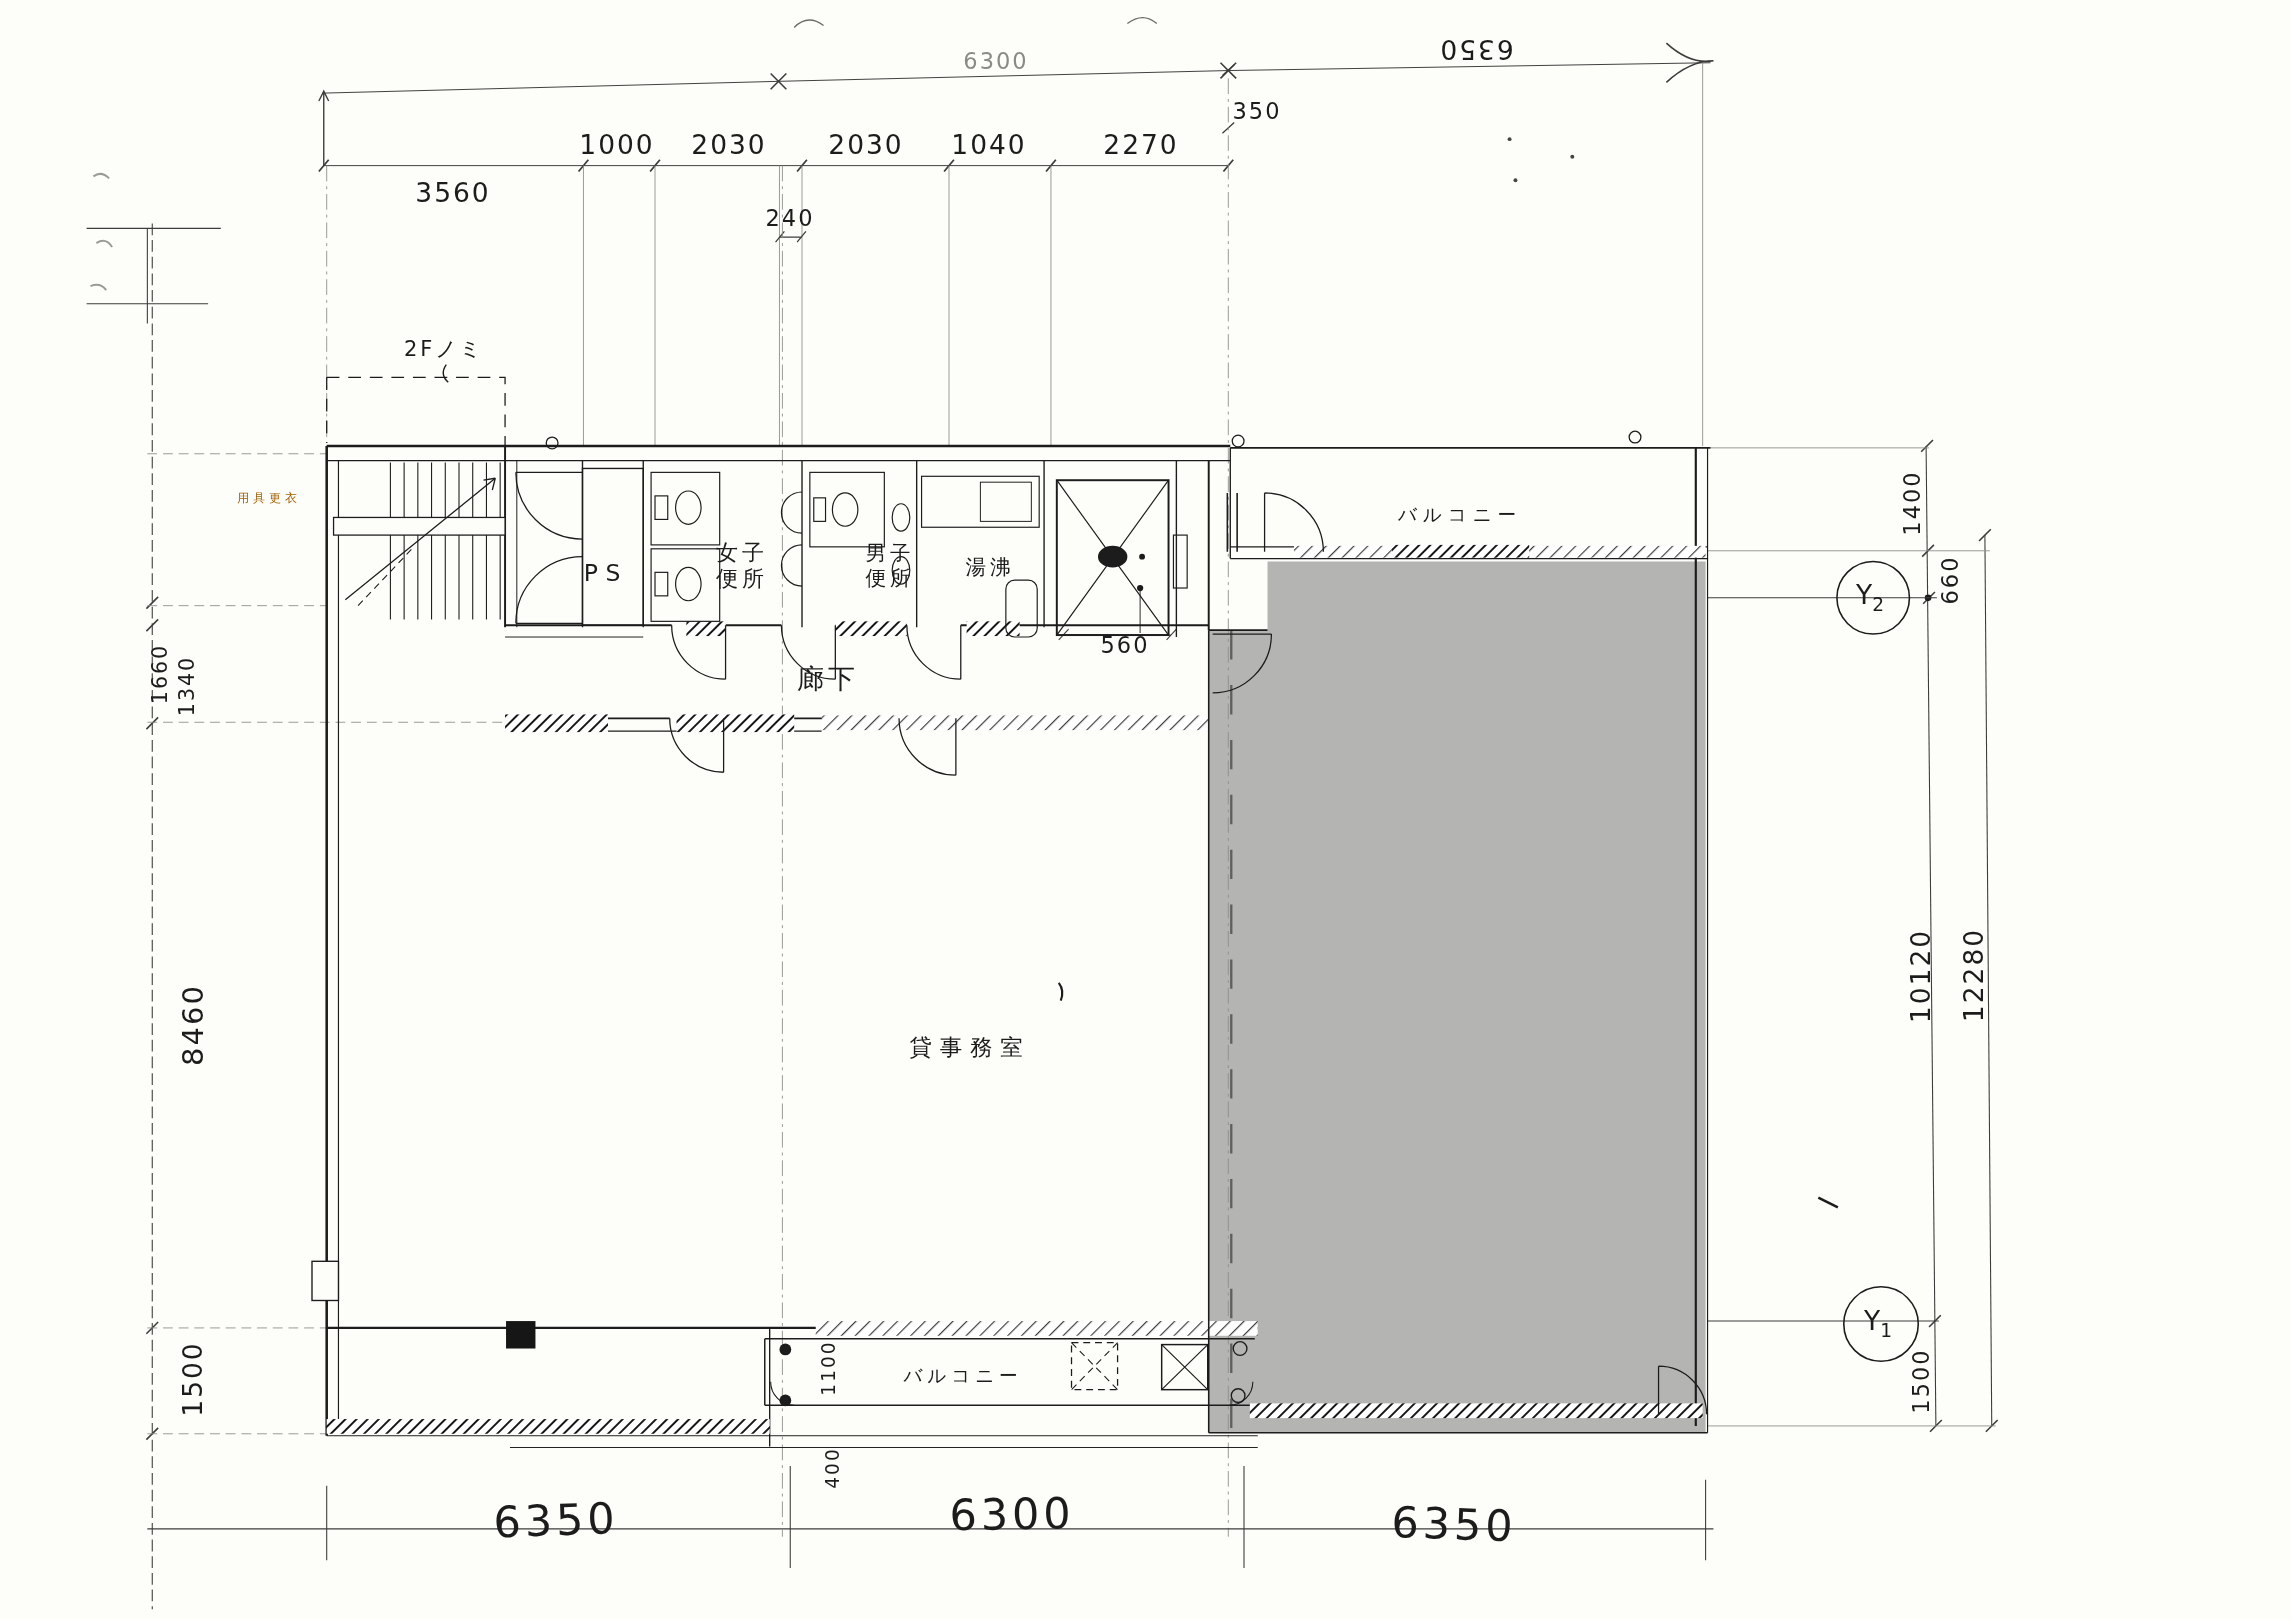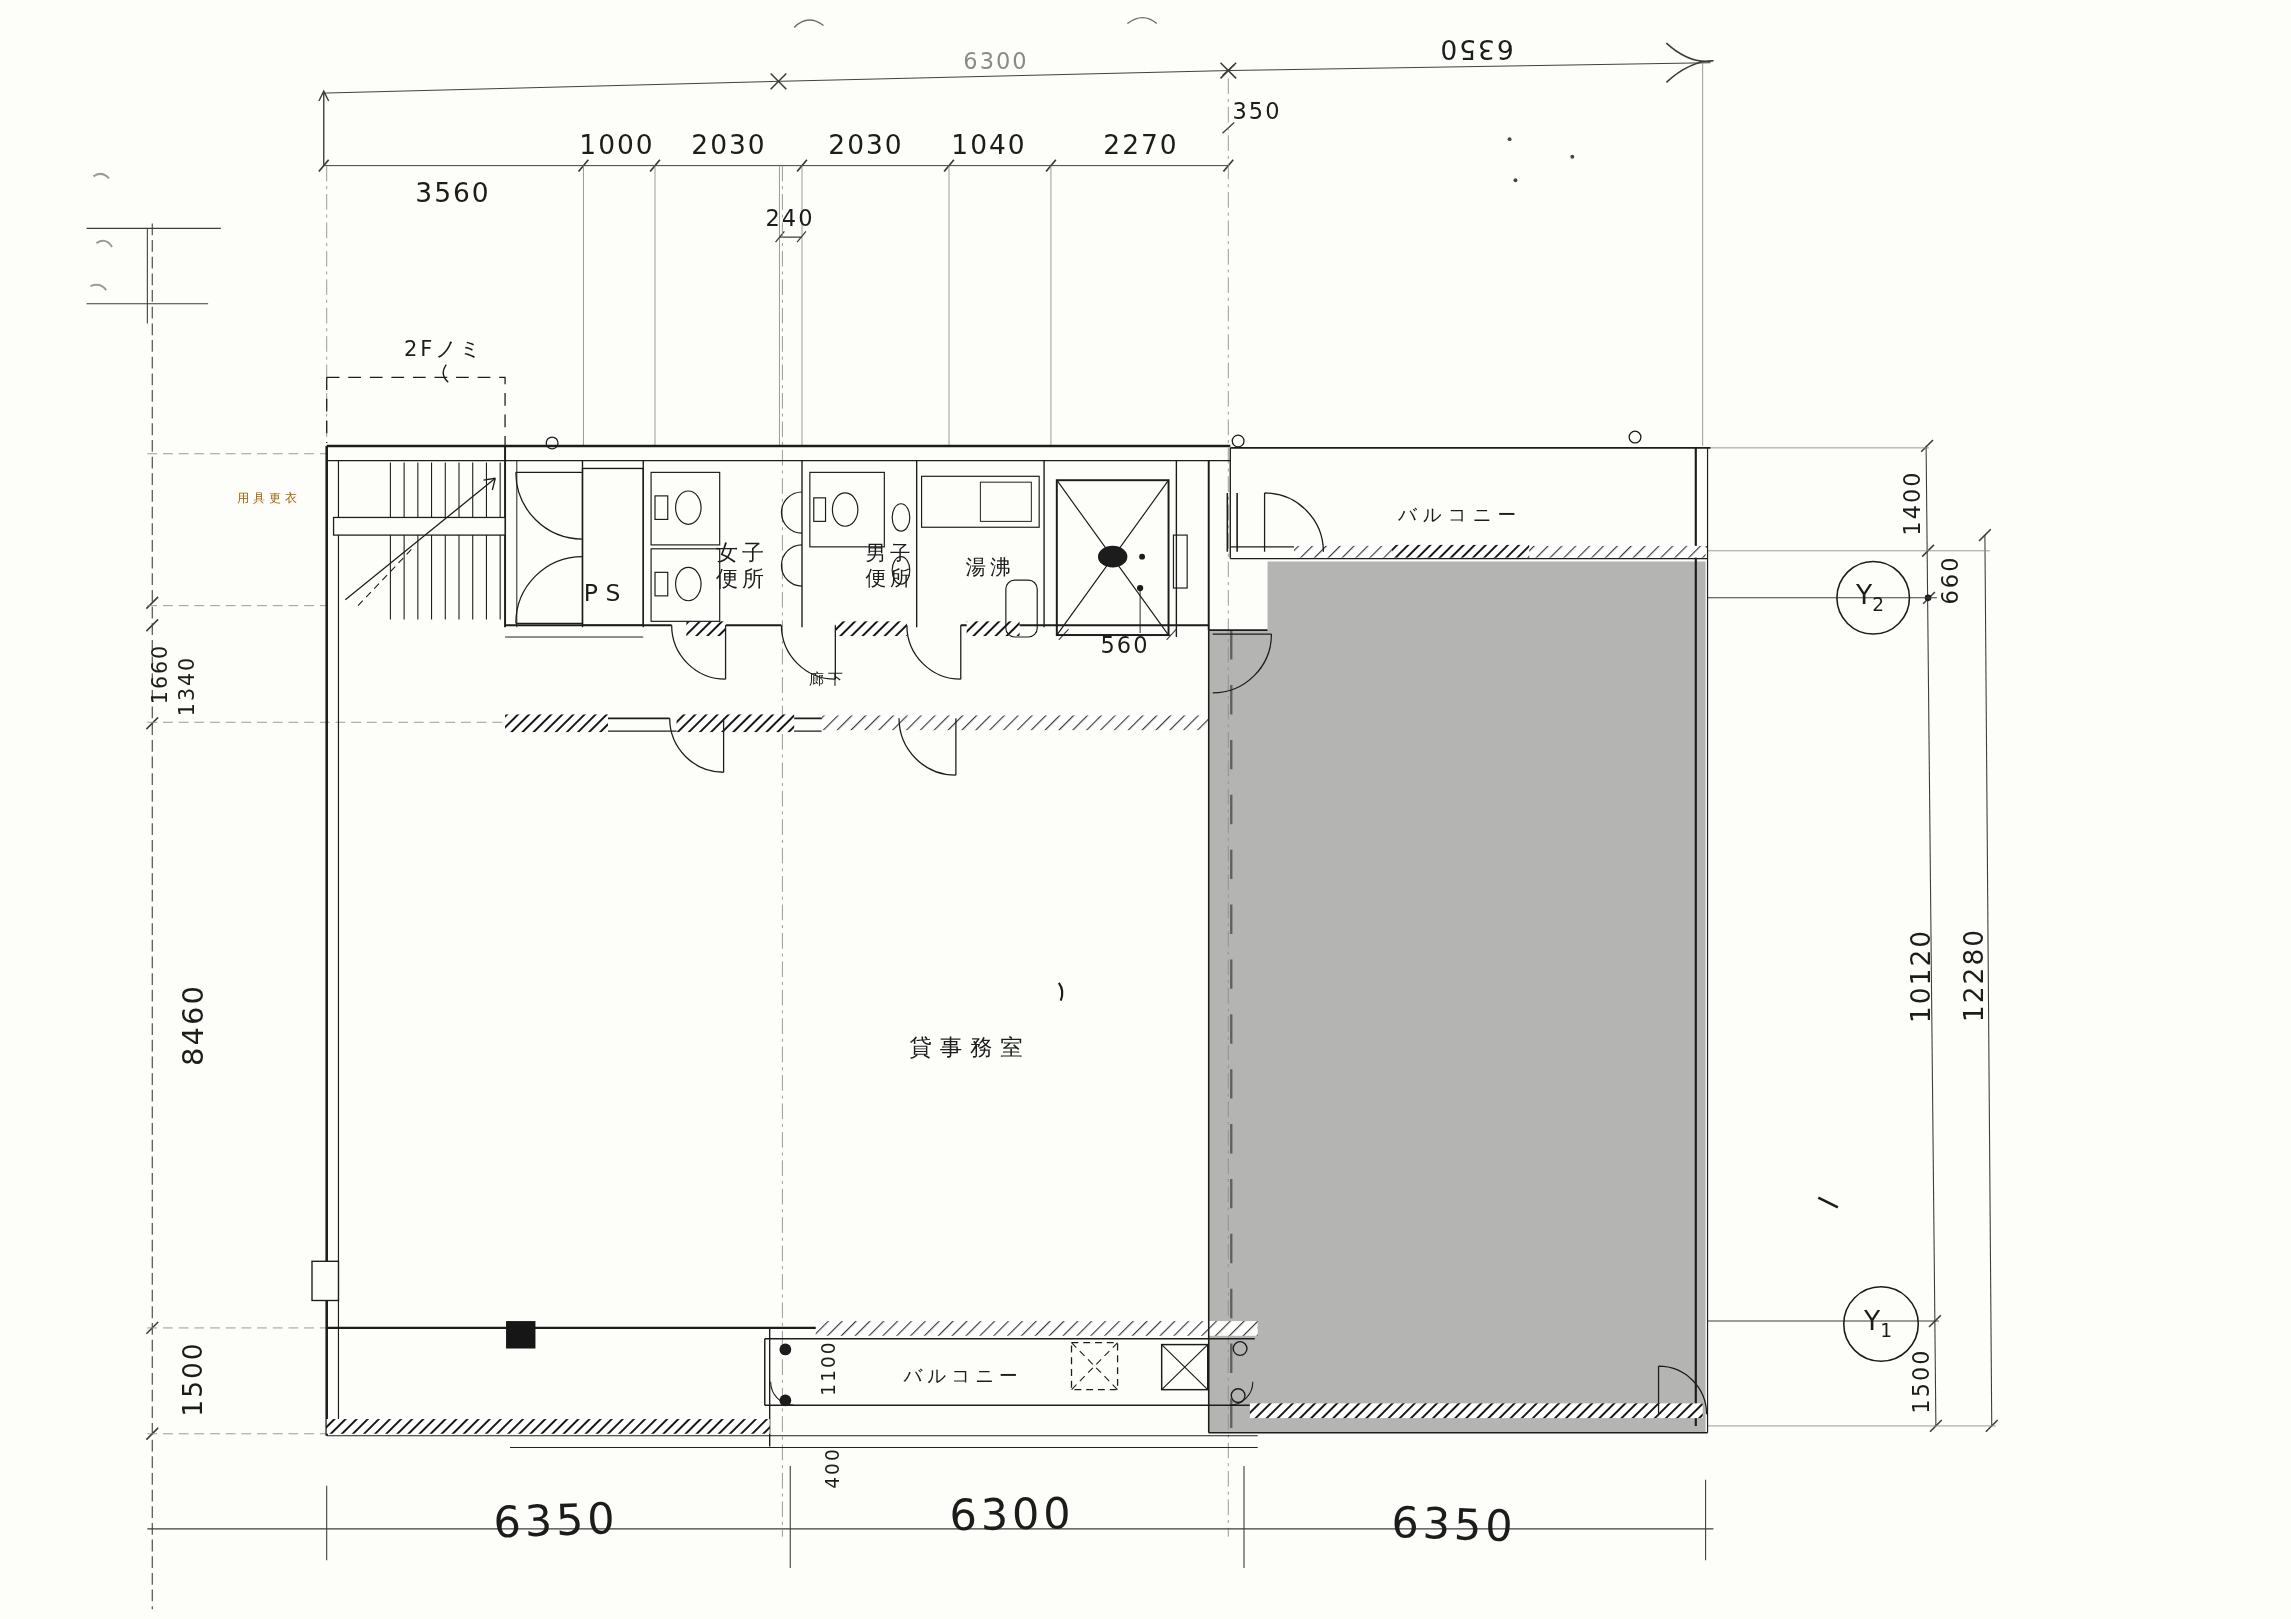--- a/index.html
+++ b/index.html
@@ -261,27 +261,27 @@
 <div class="lbl rot90" style="left:193px;top:1379px;font-size:26.5px;">1500</div>
 
 <div class="lbl hand" style="left:556px;top:1521px;transform:translate(-50%,-50%) rotate(-2deg);">6350</div>
 <div class="lbl hand" style="left:1012px;top:1515px;transform:translate(-50%,-50%) rotate(-1deg);">6300</div>
 <div class="lbl hand" style="left:1454px;top:1525px;transform:translate(-50%,-50%) rotate(2deg);">6350</div>
 
 <div class="lbl dimsm" style="left:1125px;top:645px;">560</div>
 <div class="lbl rot90" style="left:829px;top:1368px;font-size:18.6px;">1100</div>
 <div class="lbl rot90" style="left:833px;top:1468px;font-size:18.6px;">400</div>
 
-<div class="lbl room" style="left:606px;top:573px;font-size:23.5px;letter-spacing:7.8px;margin-top:20px;">PS</div>
+<div class="lbl room" style="left:606px;top:573px;font-size:23.5px;letter-spacing:7.8px;">PS</div>
 <div class="lbl room" style="left:742px;top:566px;font-size:22px;">女子
 便所</div>
 <div class="lbl room" style="left:890px;top:566px;font-size:20.6px;">男子
 便所</div>
 <div class="lbl room" style="left:990px;top:567px;font-size:20.6px;">湯沸</div>
-<div class="lbl room" style="left:828px;top:679px;font-size:15px;">廊下</div>
+<div class="lbl room" style="left:828px;top:679px;font-size:27px;">廊下</div>
 <div class="lbl room" style="left:970px;top:1047px;font-size:22.5px;letter-spacing:7.8px;">貸事務室</div>
 <div class="lbl room" style="left:1460px;top:515px;font-size:18.6px;letter-spacing:5.9px;">バルコニー</div>
 <div class="lbl room" style="left:963px;top:1376px;font-size:18.6px;letter-spacing:4.9px;">バルコニー</div>
 <div class="lbl room" style="left:269px;top:498px;font-size:12px;letter-spacing:3.9px;color:#a16207;">用具更衣</div>
 <div class="lbl" style="left:444px;top:350px;font-size:21px;letter-spacing:2.9px;">2Fノミ</div>
 
 <div class="lbl bubble-lbl" style="left:1870px;top:598px;"><span>Y</span><span class="sub">2</span></div>
 <div class="lbl bubble-lbl" style="left:1878px;top:1324px;"><span>Y</span><span class="sub">1</span></div>
 
 </div>

